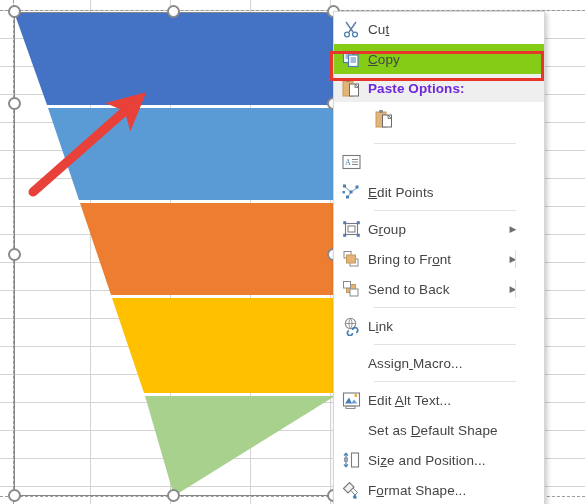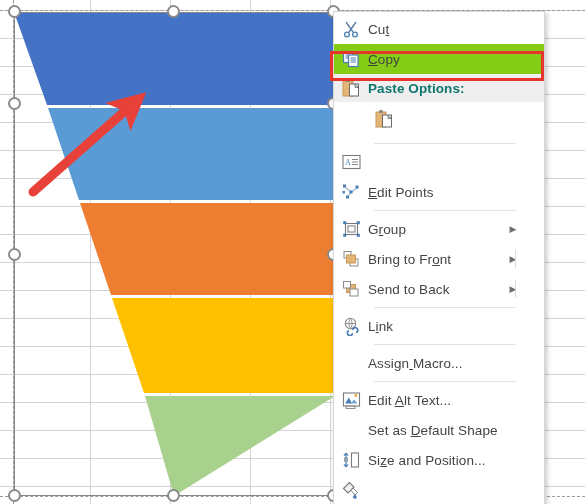--- a/index.html
+++ b/index.html
@@ -49,21 +49,21 @@
   }
   .mi .ico{
     width:34px;min-width:34px;height:28px;display:flex;
     align-items:center;justify-content:center;
   }
   .mi .lbl{
     flex:1;font-size:13.5px;color:#444444;letter-spacing:.1px;
     white-space:nowrap;
   }
   .mi .lbl u{text-decoration:underline;}
-  .mi.header .lbl{font-weight:bold;color:#0f766e;}
+  .mi.header .lbl{font-weight:bold;color:#6d28d9;}
   .mi.header{background:#efefef;height:28px;}
   .mi.highlight{background:#84cc16;}
   .sep{height:1px;background:#e2e2e2;margin:3px 28px 3px 40px;}
   .arrowR{
     width:14px;min-width:14px;text-align:center;font-size:9px;color:#6f6f6f;
     line-height:1;
   }
   .vdiv{
     position:absolute;right:28px;top:6px;bottom:6px;width:1px;
     background:#dcdcdc;
@@ -296,18 +296,19 @@
         <span class="lbl">Si<u>z</u>e and Position...</span>
       </div>
       <div class="mi">
         <span class="ico">
           <svg width="19" height="19" viewBox="0 0 19 19">
             <path d="M1.5 7.5 L7.5 1.5 L12 6 L6 12 Z" fill="#f2f2f2" stroke="#7a7a7a" stroke-width="1.1"></path>
             <path d="M11 7 L15.5 11.5 L13 14 L9 9.5 Z" fill="#ffffff" stroke="#7a7a7a" stroke-width="1"></path>
             <path d="M12.5 13.5 q3 1.5 1.8 4.2 q-2.6 .6 -3.6 -1.8 Z" fill="#4a7fb5"></path>
           </svg>
         </span>
+        <span class="lbl">F<u>o</u>rmat Shape...</span>
       </div>
     </div>
 
   <div class="redbox"></div>
 
 </div>
 
 </body></html>

